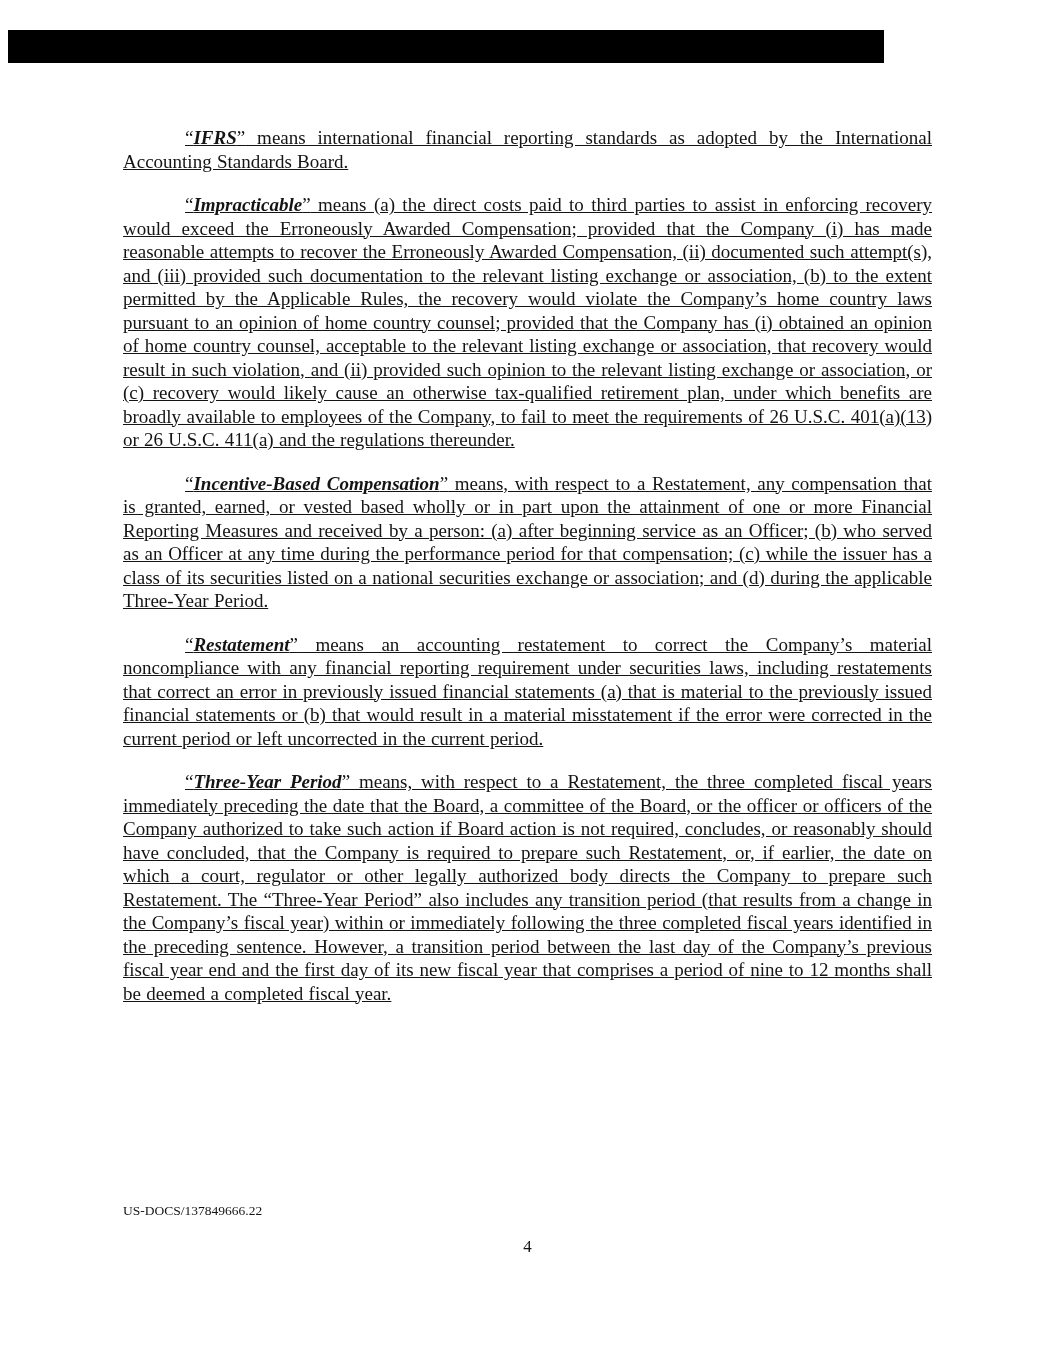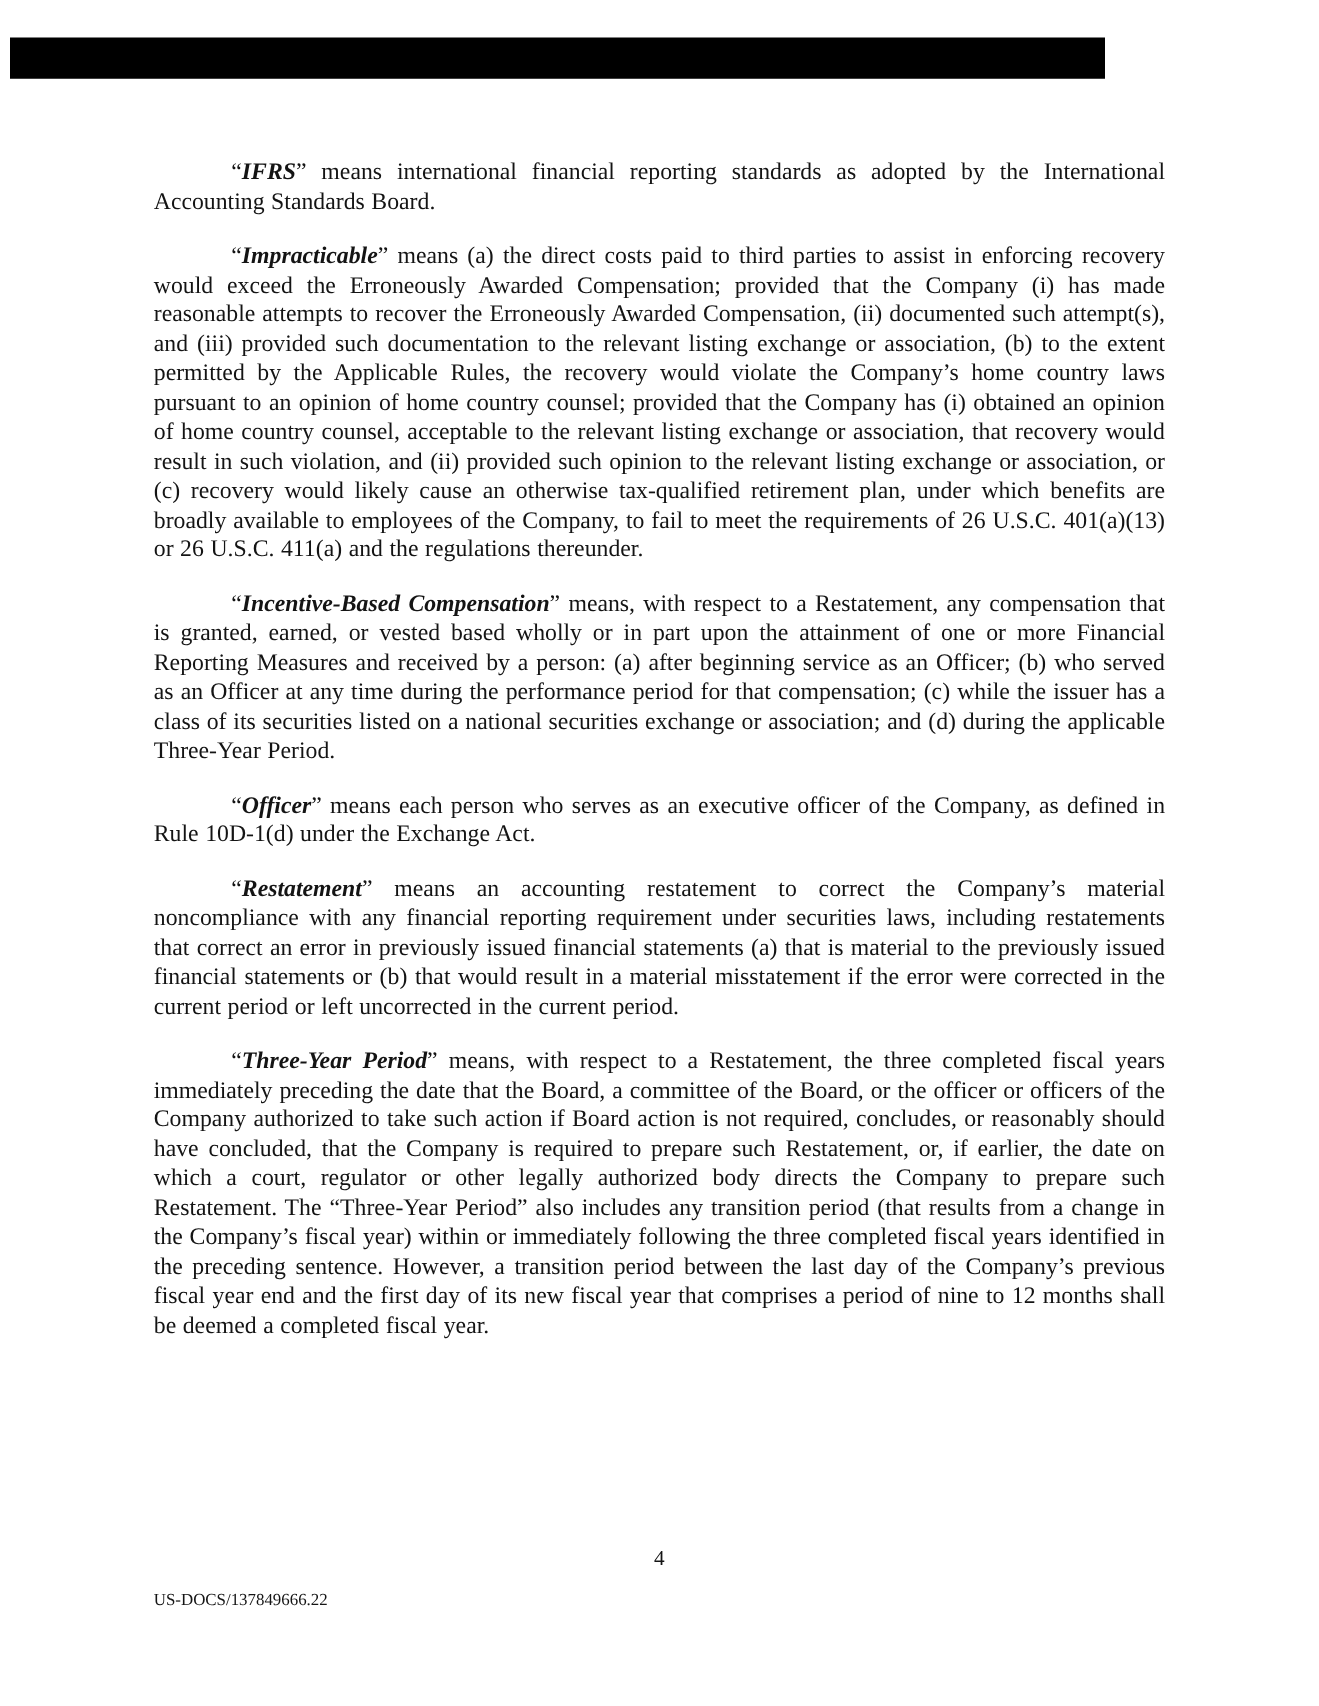--- a/index.html
+++ b/index.html
@@ -26,57 +26,57 @@
     left: 123px; top: 126px;
     width: 809px;
   }
   .content p {
     margin: 0 0 20px 0;
     font-size: 19px;
     line-height: 23.5px;
     text-align: justify;
     text-indent: 62px;
     word-spacing: 0.5px;
+    text-decoration: underline;
   }
   .content p:last-child { margin-bottom: 12px; }
   .term {
     font-weight: bold;
     font-style: italic;
   }
   .page-number {
     position: absolute;
     top: 1237px; left: 0;
     width: 1055px;
     text-align: center;
     font-size: 17px;
     line-height: 20px;
   }
   .doc-id {
     position: absolute;
-    top: 1272px; left: 123px;
+    top: 1203px; left: 123px;
     font-size: 13.5px;
     line-height: 16px;
   }
 </style>
 </head>
 <body>
 
 <div class="page">
 
   <div class="scan-bar"></div>
 
   <div class="content">
 
     <p><span>“</span><span class="term">IFRS</span><span>”</span><span> means international financial reporting standards as adopted by the International Accounting Standards Board.</span></p>
 
     <p><span>“</span><span class="term">Impracticable</span><span>”</span><span> means (a) the direct costs paid to third parties to assist in enforcing recovery would exceed the Erroneously Awarded Compensation; provided that the Company (i) has made reasonable attempts to recover the Erroneously Awarded Compensation, (ii) documented such attempt(s), and (iii) provided such documentation to the relevant listing exchange or association, (b) to the extent permitted by the Applicable Rules, the recovery would violate the Company’s home country laws pursuant to an opinion of home country counsel; provided that the Company has (i) obtained an opinion of home country counsel, acceptable to the relevant listing exchange or association, that recovery would result in such violation, and (ii) provided such opinion to the relevant listing exchange or association, or (c) recovery would likely cause an otherwise tax-qualified retirement plan, under which benefits are broadly available to employees of the Company, to fail to meet the requirements of 26 U.S.C. 401(a)(13) or 26 U.S.C. 411(a) and the regulations thereunder.</span></p>
 
     <p><span>“</span><span class="term">Incentive-Based Compensation</span><span>”</span><span> means, with respect to a Restatement, any compensation that is granted, earned, or vested based wholly or in part upon the attainment of one or more Financial Reporting Measures and received by a person: (a) after beginning service as an Officer; (b) who served as an Officer at any time during the performance period for that compensation; (c) while the issuer has a class of its securities listed on a national securities exchange or association; and (d) during the applicable Three-Year Period.</span></p>
 
-    <p><span>“</span><span class="term">Officer</span><span>”</span><span> means each person who serves as an executive officer of the Company, as defined in Rule 10D-1(d) under the Exchange Act.</span></p>
 
     <p><span>“</span><span class="term">Restatement</span><span>”</span><span> means an accounting restatement to correct the Company’s material noncompliance with any financial reporting requirement under securities laws, including restatements that correct an error in previously issued financial statements (a) that is material to the previously issued financial statements or (b) that would result in a material misstatement if the error were corrected in the current period or left uncorrected in the current period.</span></p>
 
     <p><span>“</span><span class="term">Three-Year Period</span><span>”</span><span> means, with respect to a Restatement, the three completed fiscal years immediately preceding the date that the Board, a committee of the Board, or the officer or officers of the Company authorized to take such action if Board action is not required, concludes, or reasonably should have concluded, that the Company is required to prepare such Restatement, or, if earlier, the date on which a court, regulator or other legally authorized body directs the Company to prepare such Restatement. The “Three-Year Period” also includes any transition period (that results from a change in the Company’s fiscal year) within or immediately following the three completed fiscal years identified in the preceding sentence. However, a transition period between the last day of the Company’s previous fiscal year end and the first day of its new fiscal year that comprises a period of nine to 12 months shall be deemed a completed fiscal year.</span></p>
 
   </div>
 
   <div class="page-number">4</div>
 
   <div class="doc-id">US-DOCS/137849666.22</div>

